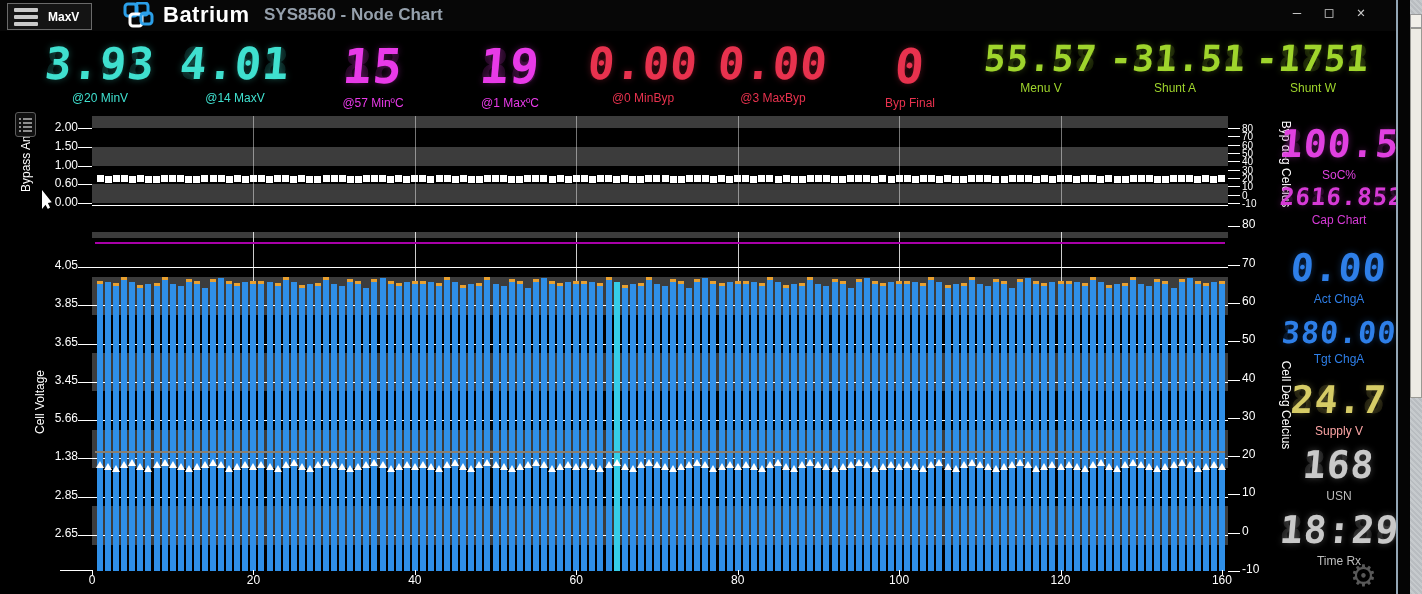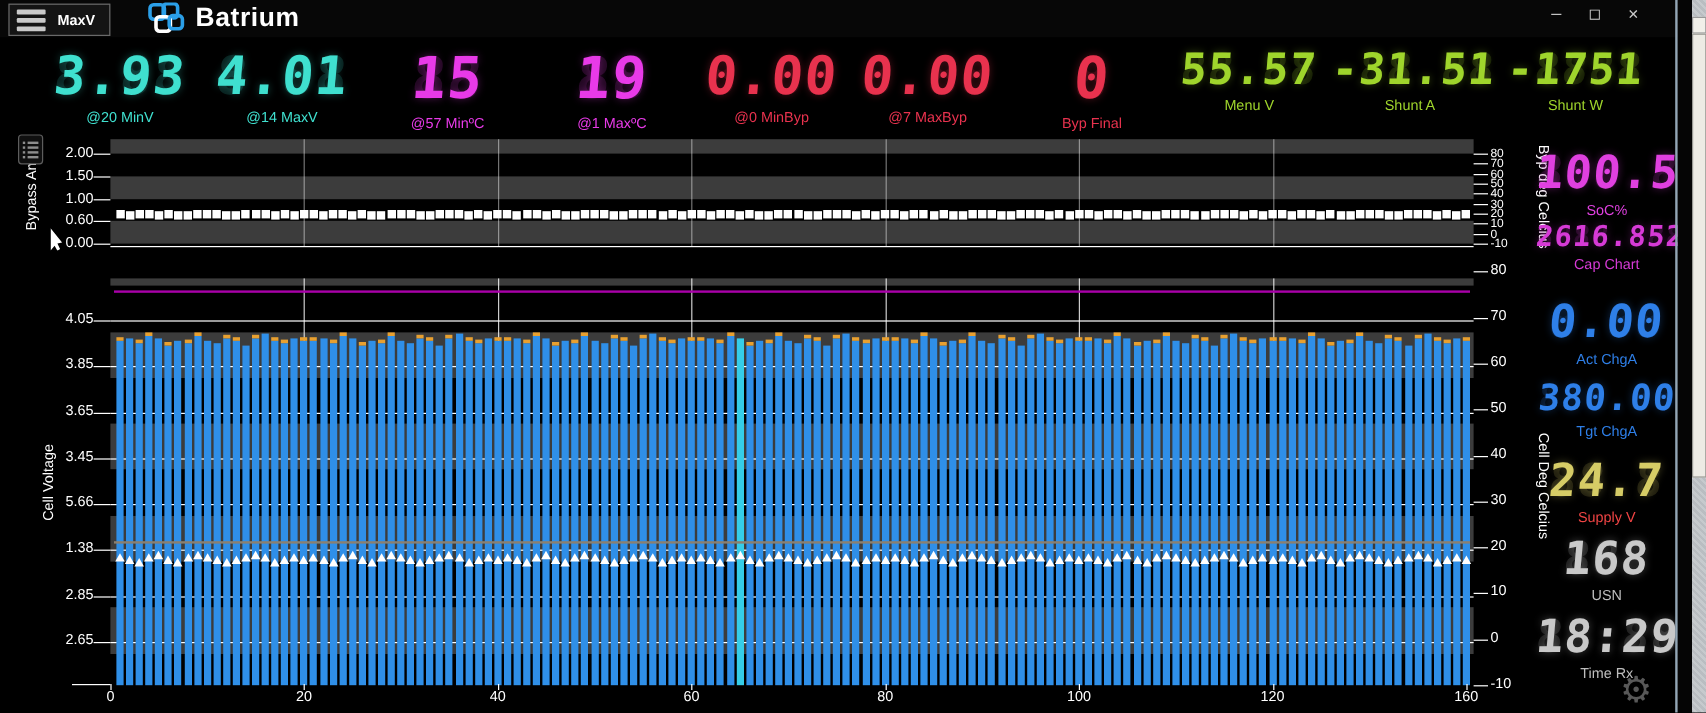--- a/index.html
+++ b/index.html
@@ -62,34 +62,35 @@
         </span>
       <span class="lbl">MaxV</span>
     </div>
     <svg class="logo" viewBox="0 0 38 28">
       <rect x="3" y="2" width="12" height="12" rx="3" fill="none" stroke="#2b9fe8" stroke-width="3"></rect>
       <rect x="14" y="1" width="12" height="12" rx="3" fill="none" stroke="#2b9fe8" stroke-width="3"></rect>
       <rect x="8" y="12" width="12" height="12" rx="3" fill="none" stroke="#ffffff" stroke-width="3"></rect>
       <rect x="19" y="11" width="11" height="11" rx="3" fill="none" stroke="#2b9fe8" stroke-width="3"></rect>
     </svg>
     <span class="brand">Batrium</span>
+    <span class="win-title">SYS8560 - Node Chart</span>
     <div class="win-controls">
       <span>–</span>
       <span>□</span>
       <span>✕</span>
     </div>
   </div>
 
   <div id="displays-row">
       <div class="disp" style="left: 35px; top: 38px; width: 130px;"><div class="val-wrap"><div class="ghost" style="font-size: 44px; color: rgba(63, 224, 207, 0.15);">8.88</div><div class="val" style="font-size: 44px; color: rgb(63, 224, 207); text-shadow: rgba(63, 224, 207, 0.333) 0px 0px 7px;">3.93</div></div><div class="lbl" style="color: rgb(63, 224, 207);">@20 MinV</div></div>
       <div class="disp" style="left: 170px; top: 38px; width: 130px;"><div class="val-wrap"><div class="ghost" style="font-size: 44px; color: rgba(63, 224, 207, 0.15);">8.88</div><div class="val" style="font-size: 44px; color: rgb(63, 224, 207); text-shadow: rgba(63, 224, 207, 0.333) 0px 0px 7px;">4.01</div></div><div class="lbl" style="color: rgb(63, 224, 207);">@14 MaxV</div></div>
       <div class="disp" style="left: 308px; top: 38px; width: 130px;"><div class="val-wrap"><div class="ghost" style="font-size: 48px; color: rgba(232, 58, 232, 0.15);">88</div><div class="val" style="font-size: 48px; color: rgb(232, 58, 232); text-shadow: rgba(232, 58, 232, 0.333) 0px 0px 7px;">15</div></div><div class="lbl" style="color: rgb(232, 58, 232);">@57 MinºC</div></div>
       <div class="disp" style="left: 445px; top: 38px; width: 130px;"><div class="val-wrap"><div class="ghost" style="font-size: 48px; color: rgba(232, 58, 232, 0.15);">88</div><div class="val" style="font-size: 48px; color: rgb(232, 58, 232); text-shadow: rgba(232, 58, 232, 0.333) 0px 0px 7px;">19</div></div><div class="lbl" style="color: rgb(232, 58, 232);">@1 MaxºC</div></div>
       <div class="disp" style="left: 578px; top: 38px; width: 130px;"><div class="val-wrap"><div class="ghost" style="font-size: 44px; color: rgba(232, 50, 78, 0.15);">8.88</div><div class="val" style="font-size: 44px; color: rgb(232, 50, 78); text-shadow: rgba(232, 50, 78, 0.333) 0px 0px 7px;">0.00</div></div><div class="lbl" style="color: rgb(232, 50, 78);">@0 MinByp</div></div>
-      <div class="disp" style="left: 708px; top: 38px; width: 130px;"><div class="val-wrap"><div class="ghost" style="font-size: 44px; color: rgba(232, 50, 78, 0.15);">8.88</div><div class="val" style="font-size: 44px; color: rgb(232, 50, 78); text-shadow: rgba(232, 50, 78, 0.333) 0px 0px 7px;">0.00</div></div><div class="lbl" style="color: rgb(232, 50, 78);">@7 MaxByp</div></div>
+      <div class="disp" style="left: 708px; top: 38px; width: 130px;"><div class="val-wrap"><div class="ghost" style="font-size: 44px; color: rgba(232, 50, 78, 0.15);">8.88</div><div class="val" style="font-size: 44px; color: rgb(232, 50, 78); text-shadow: rgba(232, 50, 78, 0.333) 0px 0px 7px;">0.00</div></div><div class="lbl" style="color: rgb(232, 50, 78);">@3 MaxByp</div></div>
       <div class="disp" style="left: 845px; top: 38px; width: 130px;"><div class="val-wrap"><div class="ghost" style="font-size: 48px; color: rgba(232, 50, 78, 0.15);">8</div><div class="val" style="font-size: 48px; color: rgb(232, 50, 78); text-shadow: rgba(232, 50, 78, 0.333) 0px 0px 7px;">0</div></div><div class="lbl" style="color: rgb(232, 50, 78);">Byp Final</div></div>
       <div class="disp" style="left: 976px; top: 38px; width: 130px;"><div class="val-wrap"><div class="ghost" style="font-size: 36px; color: rgba(159, 213, 44, 0.15);">88.88</div><div class="val" style="font-size: 36px; color: rgb(159, 213, 44); text-shadow: rgba(159, 213, 44, 0.333) 0px 0px 7px;">55.57</div></div><div class="lbl" style="color: rgb(159, 213, 44);">Menu V</div></div>
       <div class="disp" style="left: 1110px; top: 38px; width: 130px;"><div class="val-wrap"><div class="ghost" style="font-size: 36px; color: rgba(159, 213, 44, 0.15);">-88.88</div><div class="val" style="font-size: 36px; color: rgb(159, 213, 44); text-shadow: rgba(159, 213, 44, 0.333) 0px 0px 7px;">-31.51</div></div><div class="lbl" style="color: rgb(159, 213, 44);">Shunt A</div></div>
       <div class="disp" style="left: 1248px; top: 38px; width: 130px;"><div class="val-wrap"><div class="ghost" style="font-size: 36px; color: rgba(159, 213, 44, 0.15);">-8888</div><div class="val" style="font-size: 36px; color: rgb(159, 213, 44); text-shadow: rgba(159, 213, 44, 0.333) 0px 0px 7px;">-1751</div></div><div class="lbl" style="color: rgb(159, 213, 44);">Shunt W</div></div>
     </div>
 
   <div id="charts">
       <div class="abs" style="left: 92px; top: 184.25px; width: 1136px; height: 18.75px; background: rgb(60, 60, 60);"></div>
       <div class="abs" style="left: 92px; top: 146.75px; width: 1136px; height: 18.75px; background: rgb(60, 60, 60);"></div>
       <div class="abs" style="left: 92px; top: 116px; width: 1136px; height: 12px; background: rgb(60, 60, 60);"></div>
@@ -721,21 +722,21 @@
       <i></i>
     </div>
 
   <div class="cursor"></div>
 
   <div id="side-panel">
       <div class="disp" style="left: 1280px; top: 122px; width: 118px;"><div class="val-wrap"><div class="ghost" style="font-size: 38px; color: rgba(224, 64, 224, 0.15);">888.8</div><div class="val" style="font-size: 38px; color: rgb(224, 64, 224); text-shadow: rgba(224, 64, 224, 0.333) 0px 0px 7px;">100.5</div></div><div class="lbl" style="color: rgb(224, 64, 224);">SoC%</div></div>
       <div class="disp" style="left: 1280px; top: 183px; width: 118px;"><div class="val-wrap"><div class="ghost" style="font-size: 24px; color: rgba(214, 58, 214, 0.15);">8888.888</div><div class="val" style="font-size: 24px; color: rgb(214, 58, 214); text-shadow: rgba(214, 58, 214, 0.333) 0px 0px 7px;">2616.852</div></div><div class="lbl" style="color: rgb(214, 58, 214);">Cap Chart</div></div>
       <div class="disp" style="left: 1280px; top: 246px; width: 118px;"><div class="val-wrap"><div class="ghost" style="font-size: 38px; color: rgba(46, 127, 232, 0.15);">8.88</div><div class="val" style="font-size: 38px; color: rgb(46, 127, 232); text-shadow: rgba(46, 127, 232, 0.333) 0px 0px 7px;">0.00</div></div><div class="lbl" style="color: rgb(46, 127, 232);">Act ChgA</div></div>
       <div class="disp" style="left: 1280px; top: 315px; width: 118px;"><div class="val-wrap"><div class="ghost" style="font-size: 30px; color: rgba(46, 127, 232, 0.15);">888.88</div><div class="val" style="font-size: 30px; color: rgb(46, 127, 232); text-shadow: rgba(46, 127, 232, 0.333) 0px 0px 7px;">380.00</div></div><div class="lbl" style="color: rgb(46, 127, 232);">Tgt ChgA</div></div>
-      <div class="disp" style="left: 1280px; top: 378px; width: 118px;"><div class="val-wrap"><div class="ghost" style="font-size: 38px; color: rgba(214, 204, 102, 0.15);">88.8</div><div class="val" style="font-size: 38px; color: rgb(214, 204, 102); text-shadow: rgba(214, 204, 102, 0.333) 0px 0px 7px;">24.7</div></div><div class="lbl" style="color: #ef4444;">Supply V</div></div>
+      <div class="disp" style="left: 1280px; top: 378px; width: 118px;"><div class="val-wrap"><div class="ghost" style="font-size: 38px; color: rgba(214, 204, 102, 0.15);">88.8</div><div class="val" style="font-size: 38px; color: rgb(214, 204, 102); text-shadow: rgba(214, 204, 102, 0.333) 0px 0px 7px;">24.7</div></div><div class="lbl" style="color: #fca5a5;">Supply V</div></div>
       <div class="disp" style="left: 1280px; top: 443px; width: 118px;"><div class="val-wrap"><div class="ghost" style="font-size: 38px; color: rgba(201, 201, 201, 0.15);">888</div><div class="val" style="font-size: 38px; color: rgb(201, 201, 201); text-shadow: rgba(201, 201, 201, 0.333) 0px 0px 7px;">168</div></div><div class="lbl" style="color: rgb(189, 189, 189);">USN</div></div>
       <div class="disp" style="left: 1280px; top: 508px; width: 118px;"><div class="val-wrap"><div class="ghost" style="font-size: 38px; color: rgba(201, 201, 201, 0.15);">88:88</div><div class="val" style="font-size: 38px; color: rgb(201, 201, 201); text-shadow: rgba(201, 201, 201, 0.333) 0px 0px 7px;">18:29</div></div><div class="lbl" style="color: rgb(189, 189, 189);">Time Rx</div></div>
     </div>
 
   <div class="gear">⚙</div>
 
   <div class="darkcol"></div>
   <div class="vdivider"></div>
   <div class="scrollbar"></div>
   <div class="scroll-btn"></div>

